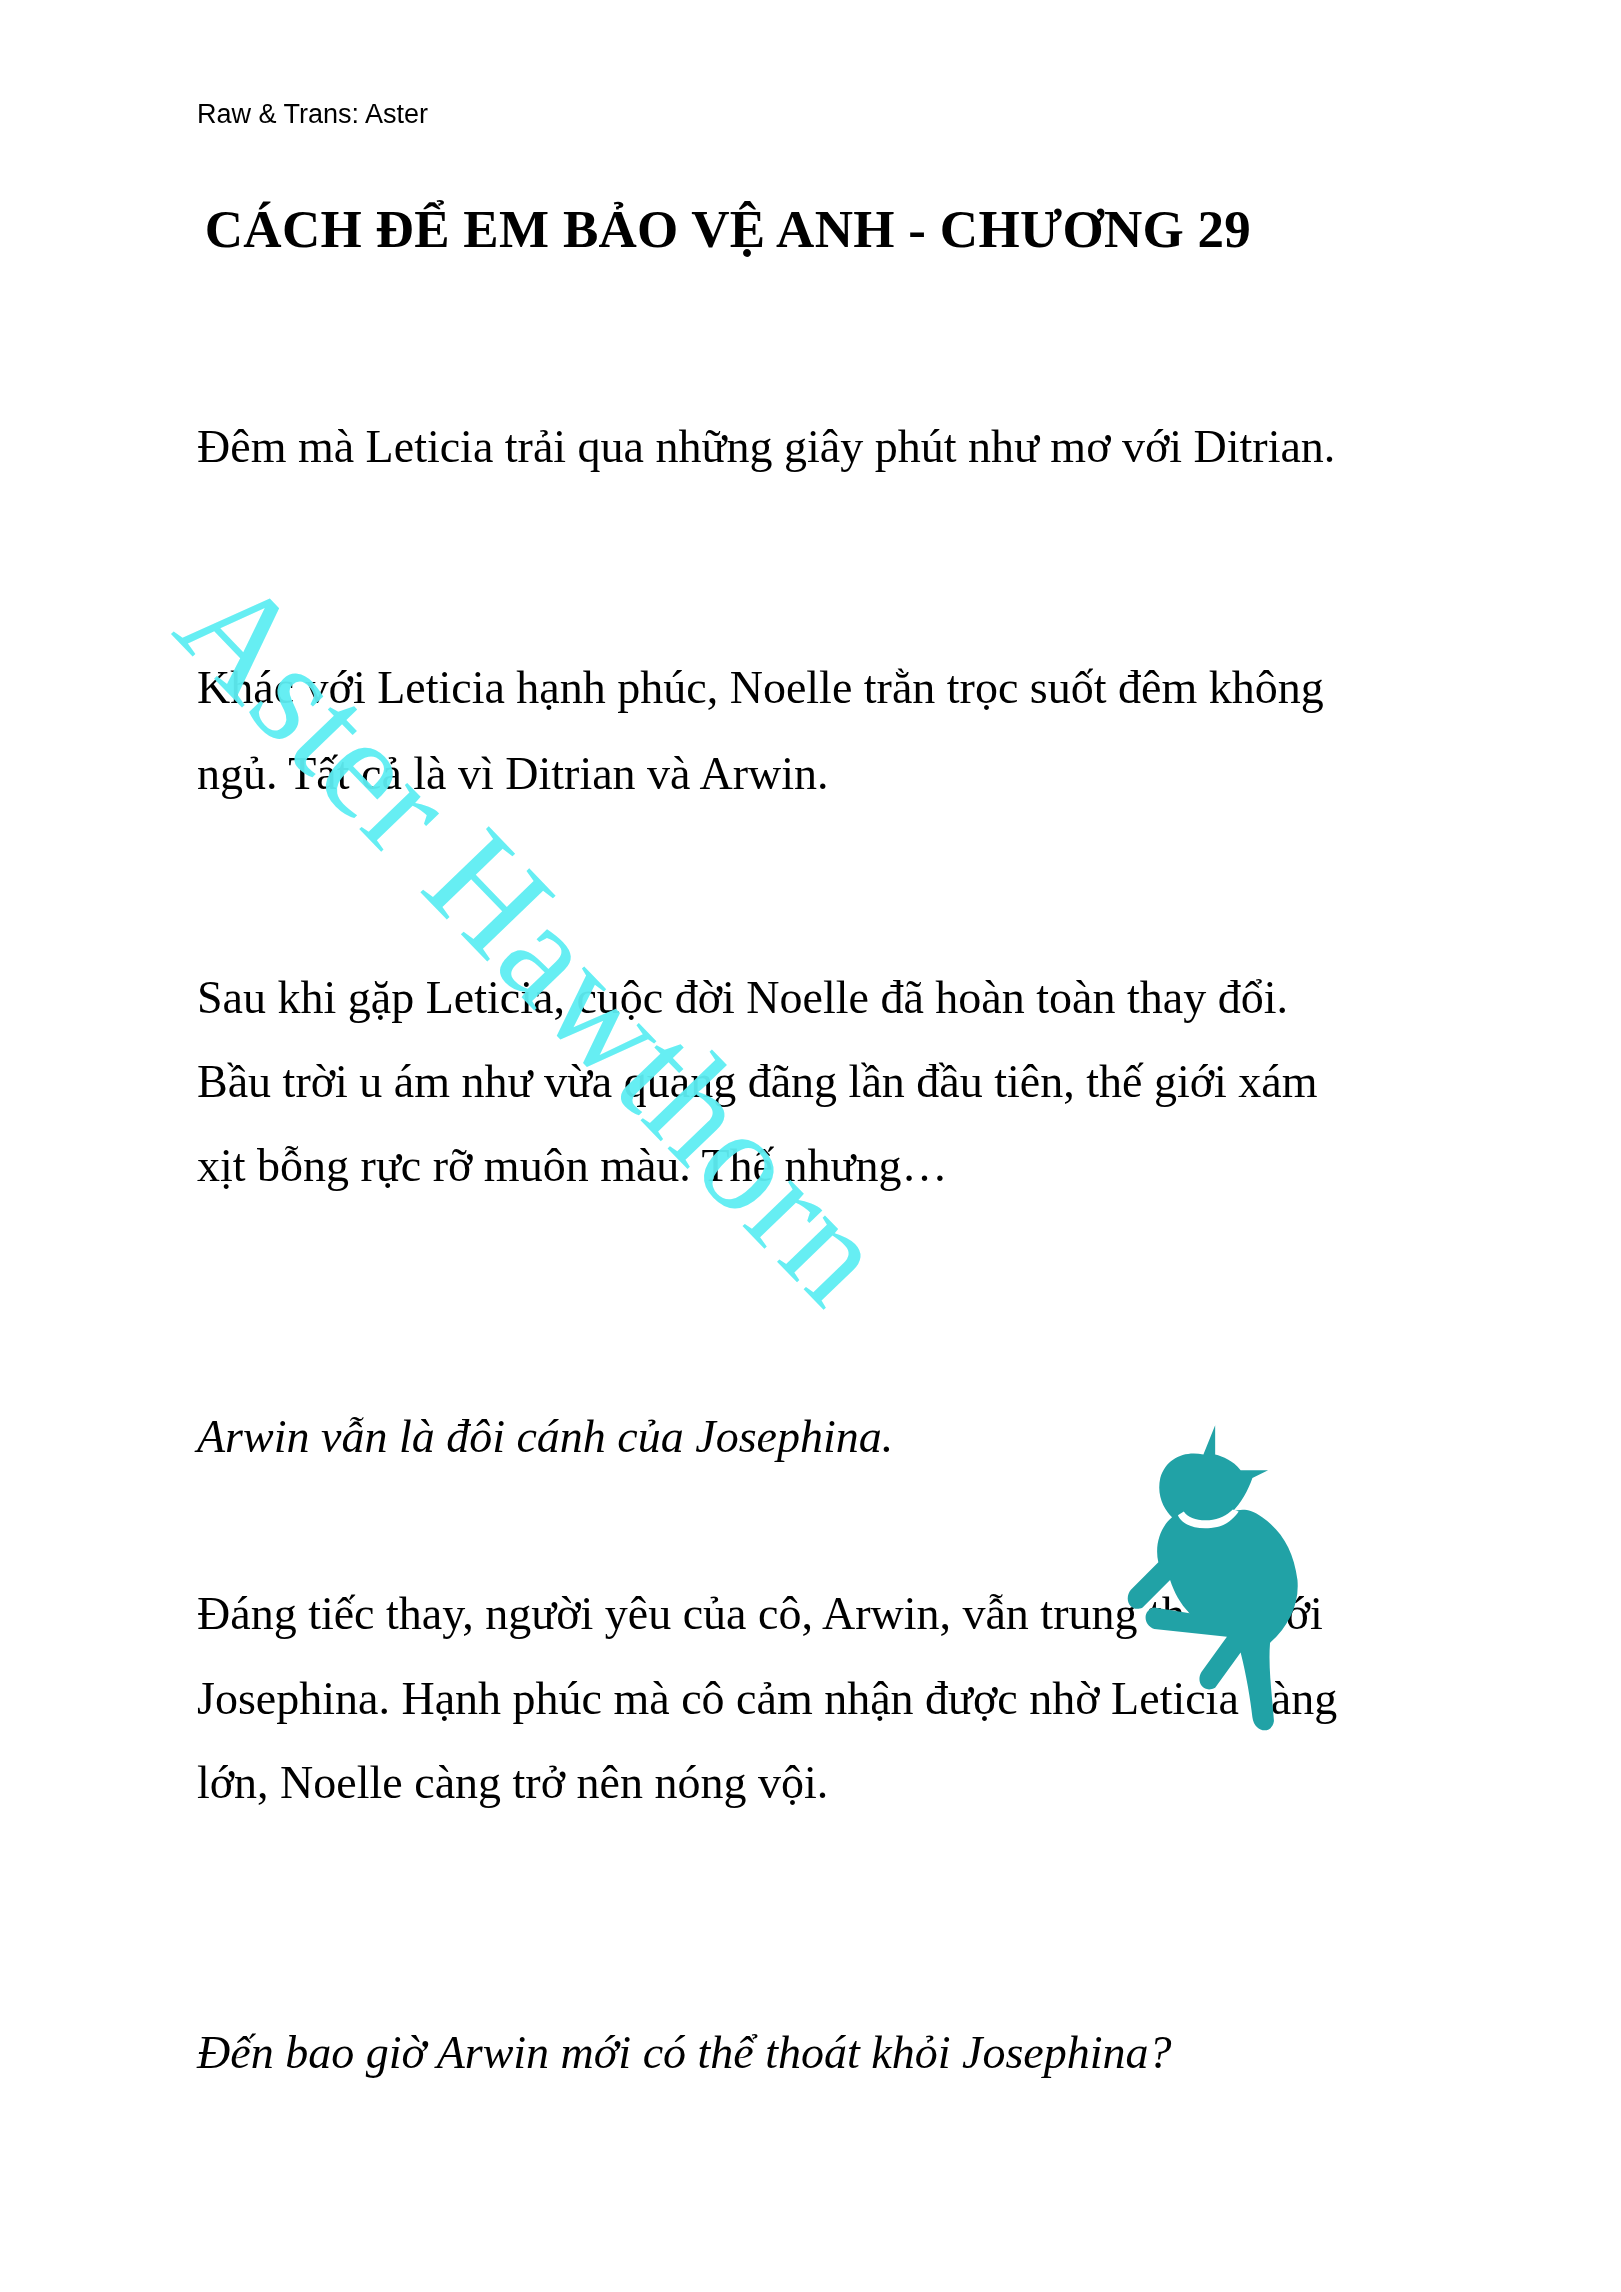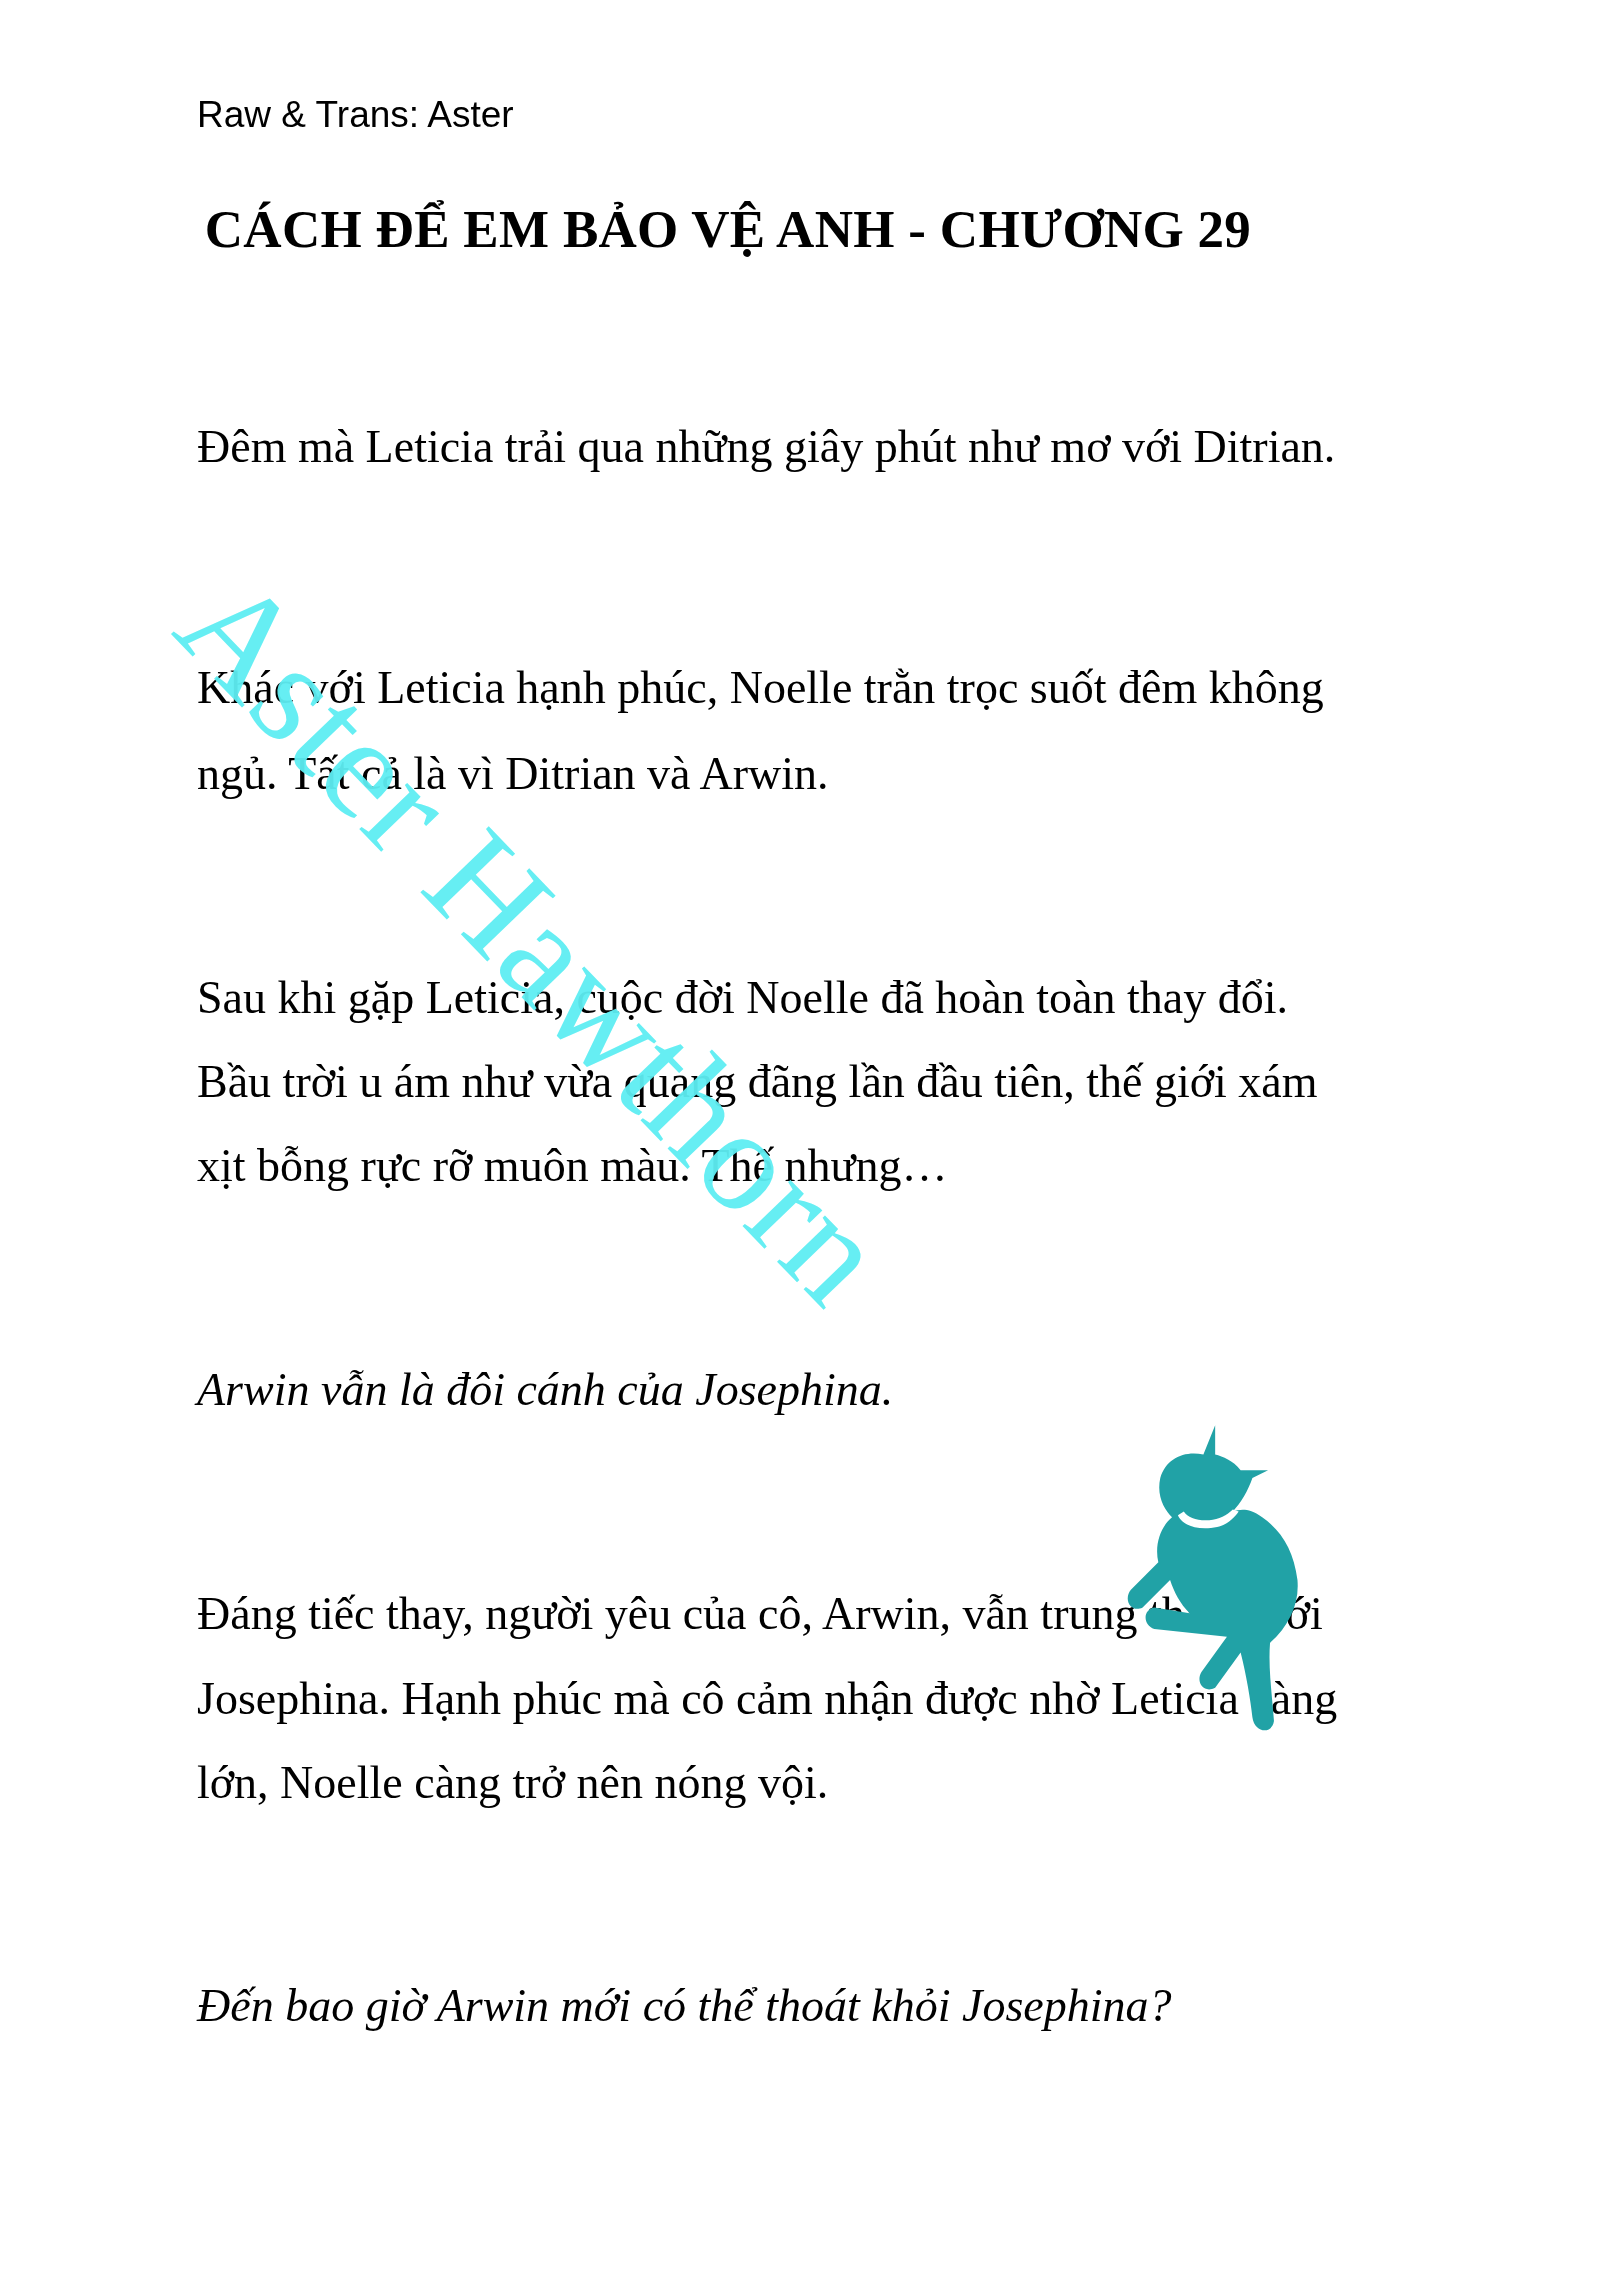--- a/index.html
+++ b/index.html
@@ -13,21 +13,21 @@
       position: relative;
       overflow: hidden;
       font-family: "Liberation Serif", "DejaVu Serif", serif;
       color: #000000;
     }
     .credit {
       position: absolute;
       left: 197px;
       top: 97px;
       font-family: "Liberation Sans", "DejaVu Sans", sans-serif;
-      font-size: 37px;
+      font-size: 27px;
       line-height: 35px;
       white-space: nowrap;
     }
     .title {
       position: absolute;
       left: 0;
       width: 1456px;
       top: 198px;
       text-align: center;
       font-family: "Liberation Serif", "DejaVu Serif", serif;
@@ -37,21 +37,21 @@
       white-space: nowrap;
       letter-spacing: 0.3px;
     }
     .line {
       position: absolute;
       left: 197px;
       font-size: 46px;
       line-height: 55px;
       white-space: nowrap;
     }
-    .italic { font-style: italic; }
+    .italic { font-style: italic; margin-top: 47px; }
 
     .watermark {
       position: absolute;
       left: 225px;
       top: 1000px;
       transform-origin: 0 0;
       transform: rotate(46deg);
       font-family: "Liberation Serif", "DejaVu Serif", serif;
       font-size: 145px;
       line-height: 145px;

